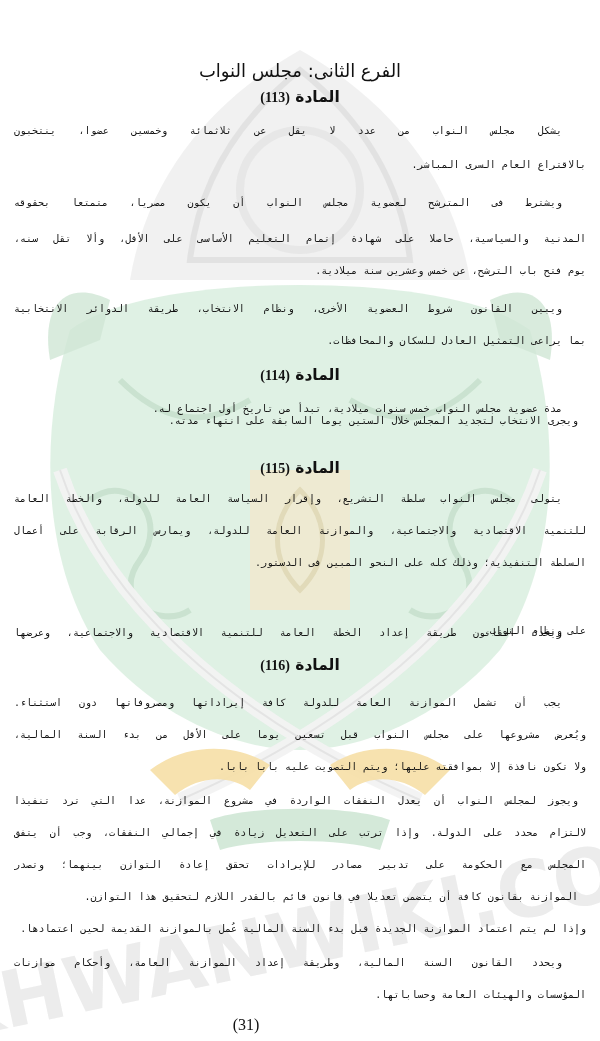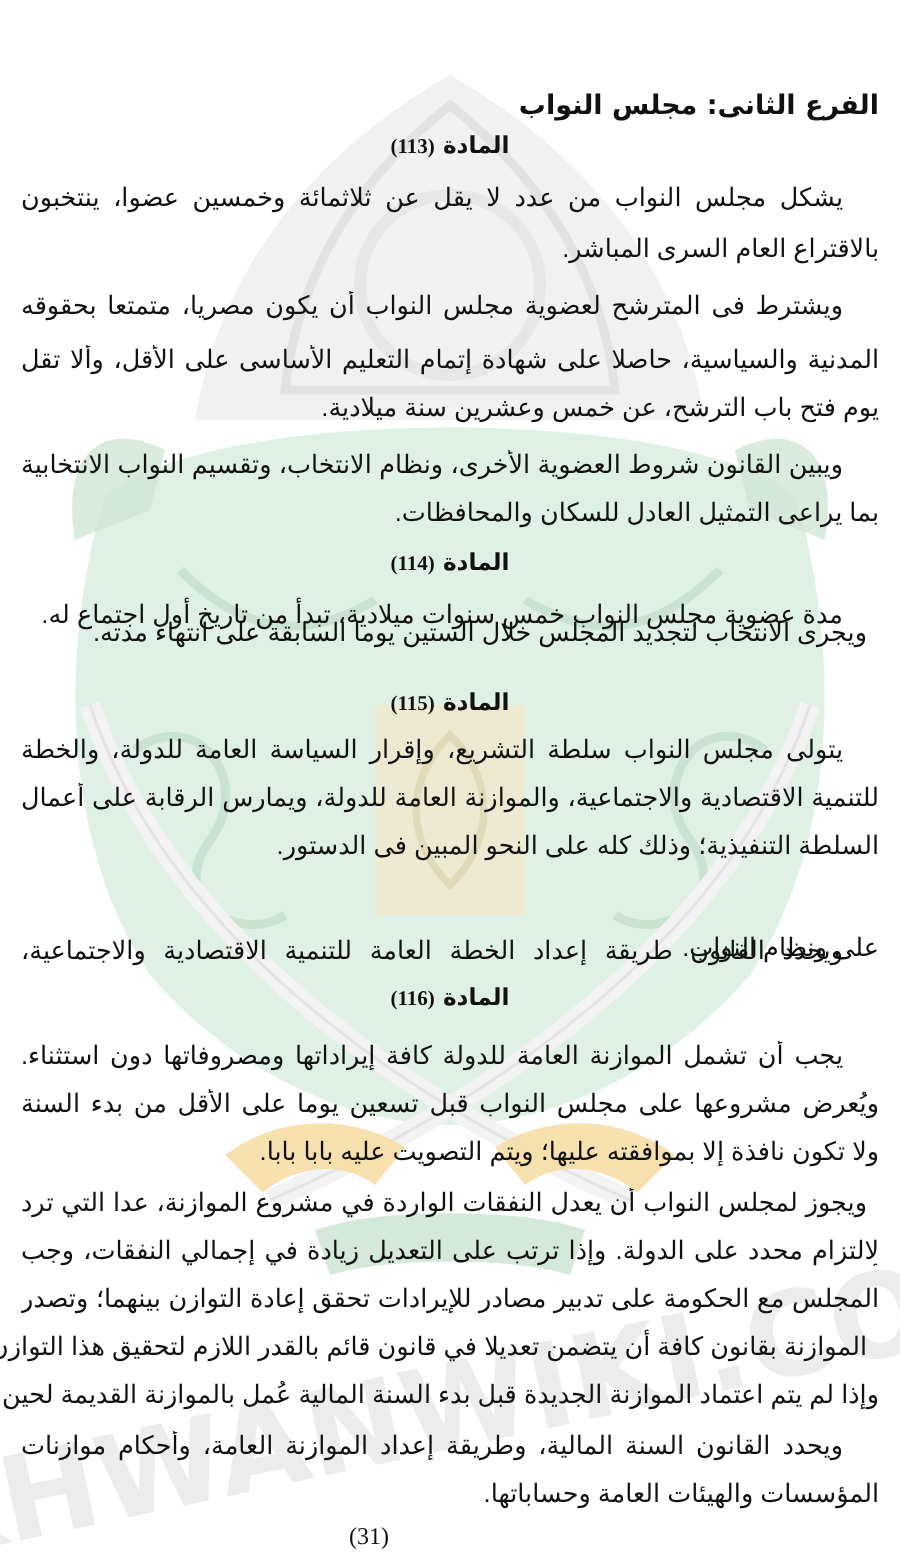--- a/index.html
+++ b/index.html
@@ -7,30 +7,30 @@
       width: 600px; height: 1041px; background: #ffffff; position: relative; overflow: hidden;
       font-family: "DejaVu Serif", "Liberation Serif", serif;
       color: #111;
     }
     .watermark { position: absolute; left: 0; top: 0; width: 600px; height: 1041px; z-index: 0; pointer-events: none; }
     .page {
       position: absolute; left: 14px; top: 0; width: 572px; z-index: 1;
       direction: rtl; text-align: justify;
     }
     .section-title {
-      position: absolute; top: 60px; left: 0; width: 572px; 
-      font-family: "DejaVu Sans", sans-serif; font-weight: 700; font-size: 18px; letter-spacing: 0;
+      position: absolute; top: 60px; left: 0; width: 572px; text-align: center;
+      font-family: "DejaVu Sans", sans-serif; font-weight: 400; font-size: 18px; letter-spacing: 0;
     }
     .article-title {
       position: absolute; left: 0; width: 572px; text-align: center;
       font-family: "DejaVu Sans", sans-serif; font-weight: bold; font-size: 15.5px;
     }
     .article-title .num { font-family: "Liberation Serif", serif; font-size: 14px; font-weight: bold; }
     .line {
-      position: absolute; left: 0; width: 572px; font-family: Liberation Sans, sans-serif; font-size: 17px;
+      position: absolute; left: 0; width: 572px; font-family: Liberation Mono, monospace; font-size: 10px;
       white-space: nowrap; line-height: 20px;
     }
     .line.full { text-align-last: justify; text-align: justify; white-space: normal; height: 20px; overflow: hidden; }
     .line.indent { padding-right: 24px; box-sizing: border-box; }
     .line.indent-sm { padding-right: 8px; box-sizing: border-box; }
     .footer {
       position: absolute; top: 1016px; left: 0; width: 492px; text-align: center; z-index: 1;
       font-family: "Liberation Serif", serif; font-size: 16px; direction: ltr;
     }
   </style>
@@ -72,21 +72,21 @@
 
   <div class="article-title" style="top:88px">
     <span>المادة</span>
     <span class="num">(113)</span>
   </div>
   <div class="line full indent" style="top:122px">يشكل مجلس النواب من عدد لا يقل عن ثلاثمائة وخمسين عضوا، ينتخبون</div>
   <div class="line" style="top:156px">بالاقتراع العام السرى المباشر.</div>
   <div class="line full indent" style="top:194px">ويشترط فى المترشح لعضوية مجلس النواب أن يكون مصريا، متمتعا بحقوقه</div>
   <div class="line full" style="top:230px">المدنية والسياسية، حاصلا على شهادة إتمام التعليم الأساسى على الأقل، وألا تقل سنه،</div>
   <div class="line" style="top:262px">يوم فتح باب الترشح، عن خمس وعشرين سنة ميلادية.</div>
-  <div class="line full indent" style="top:300px">ويبين القانون شروط العضوية الأخرى، ونظام الانتخاب، وتقسيم النواب الانتخابية</div>
+  <div class="line full indent" style="top:300px">ويبين القانون شروط العضوية الأخرى، ونظام الانتخاب، طريقة الدوائر الانتخابية</div>
   <div class="line" style="top:332px">بما يراعى التمثيل العادل للسكان والمحافظات.</div>
 
   <div class="article-title" style="top:366px">
     <span>المادة</span>
     <span class="num">(114)</span>
   </div>
   <div class="line indent" style="top:400px">مدة عضوية مجلس النواب خمس سنوات ميلادية، تبدأ من تاريخ أول اجتماع له.</div>
   <div class="line indent-sm" style="top:412px">ويجرى الانتخاب لتجديد المجلس خلال الستين يوما السابقة على انتهاء مدته.</div>
 
   <div class="article-title" style="top:459px">

